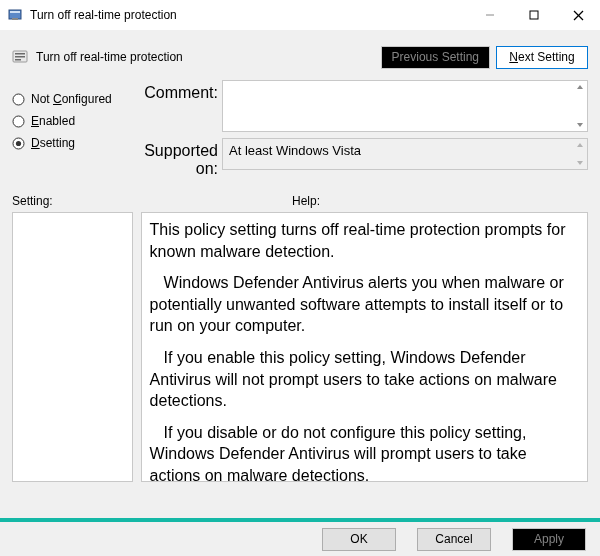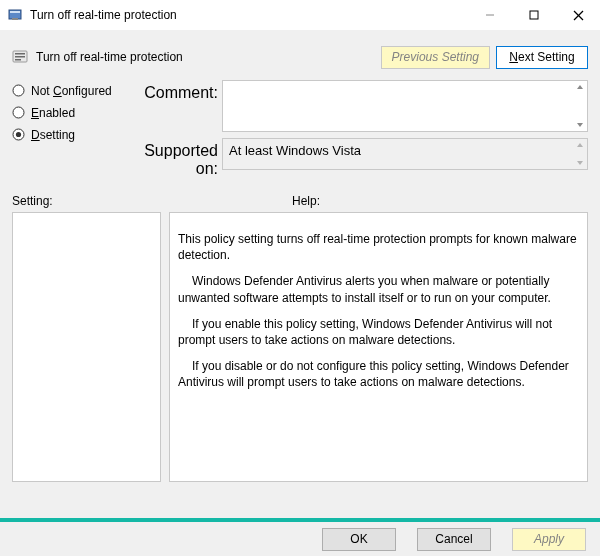--- a/index.html
+++ b/index.html
@@ -39,32 +39,32 @@
   .btn {
     height:23px;
     min-width:92px;
     padding:0 10px;
     font-size:12px;
     border:1px solid #adadad;
     background:#e1e1e1;
     display:inline-flex; align-items:center; justify-content:center;
     margin-left:6px;
   }
-  .btn.disabled { color:#848484; background:#fef9c3; border-color:#c8c8c8;font-style:italic; }
+  .btn.disabled { color:#848484; background:#000000; border-color:#c8c8c8; }
   .btn.default { border:1.5px solid #0078d7; background:#fff; }
   .btn .ul { text-decoration:underline; }
 
   .content {
     display:flex;
     gap:10px;
     padding-top:6px;
   }
   .radiocol { width:120px; padding-top:4px; }
   .radio {
-    display:flex; align-items:flex-start;
+    display:flex; align-items:flex-end;
     height:22px;
     font-size:12px; color:#000;
   }
   .radio svg { margin-right:6px; flex:0 0 auto; }
   .radio .lbl .ul { text-decoration:underline; }
 
   .fieldcol { flex:1 1 auto; }
   .fieldrow { display:flex; align-items:flex-start; margin-bottom:6px; }
   .fieldrow .flabel { width:80px; padding-top:4px; font-size:16px; text-align:right; padding-right:4px;}
   .textbox {
@@ -88,21 +88,21 @@
   .lowerLabels .l-right { flex:1 1 auto; }
 
   .panes { display:flex; gap:8px; margin-top:4px; }
   .pane {
     background:#fff;
     border:1px solid #c8c8c8;
     height:270px;
     overflow:auto;
   }
   .pane.options { width:276px; }
-  .pane.help { flex:1 1 auto; padding:18px 8px; font-size:12px; line-height:1.35; }
+  .pane.help { flex:1 1 auto; padding:6px 8px; font-size:16px; line-height:1.35; }
   .pane.help p { margin:0 0 10px 0; }
   .pane.help .indent { text-indent:14px; }
 
   .footer {
     position:absolute; left:0; right:0; bottom:0;
     height:38px;
     display:flex; align-items:center; justify-content:flex-end;
     padding:0 14px;
     gap:15px;
     border-top:4px solid #14b8a6;

